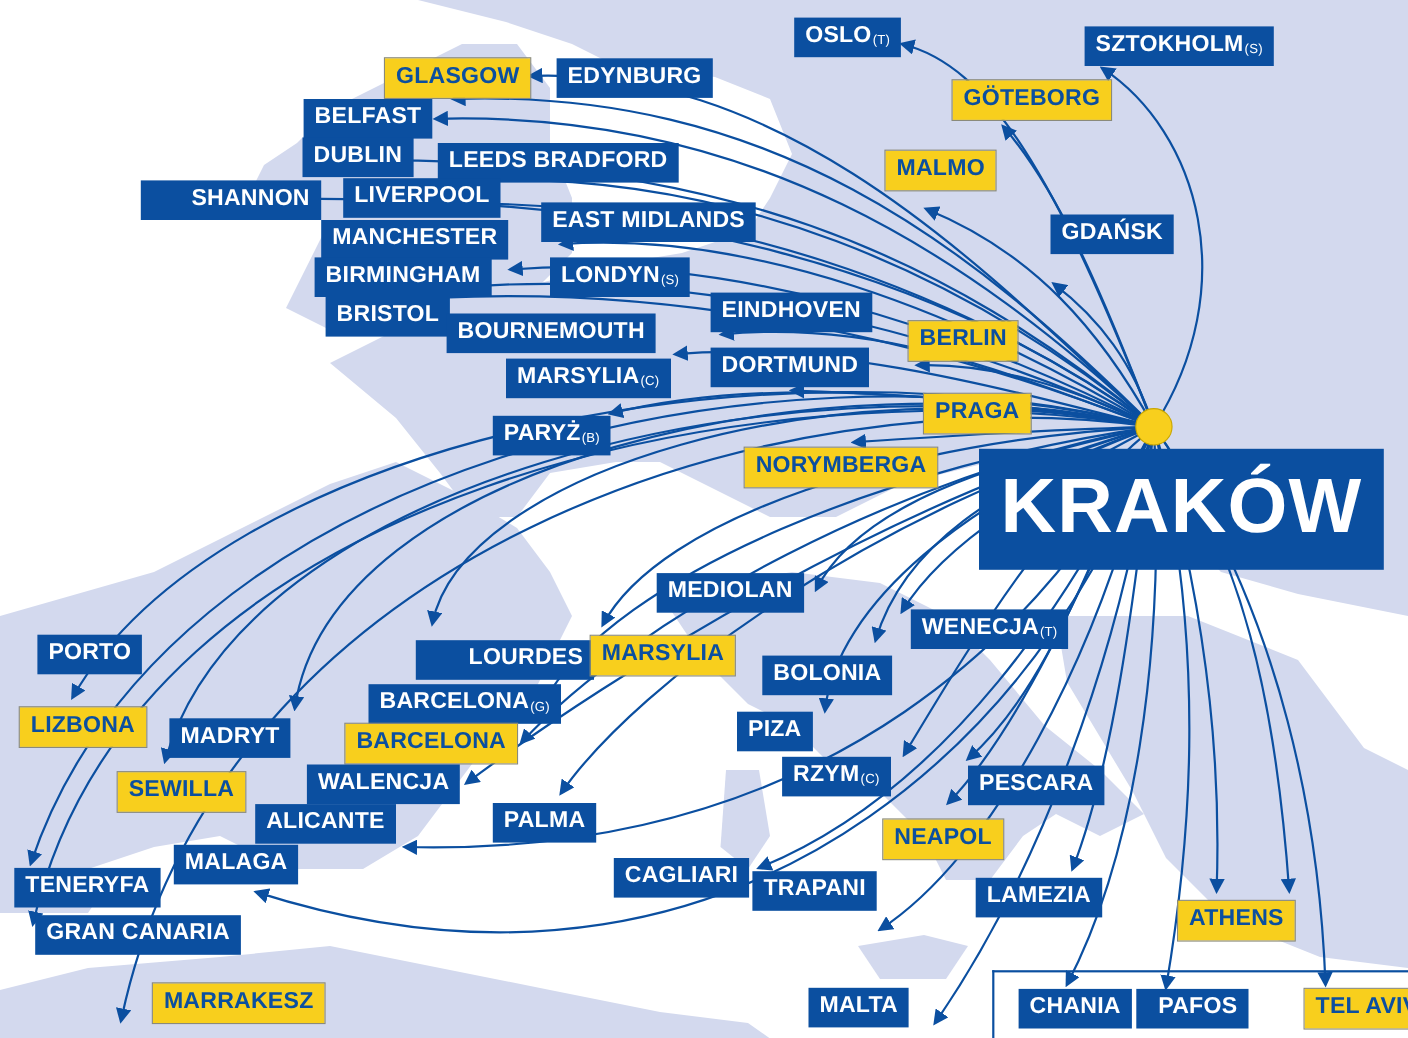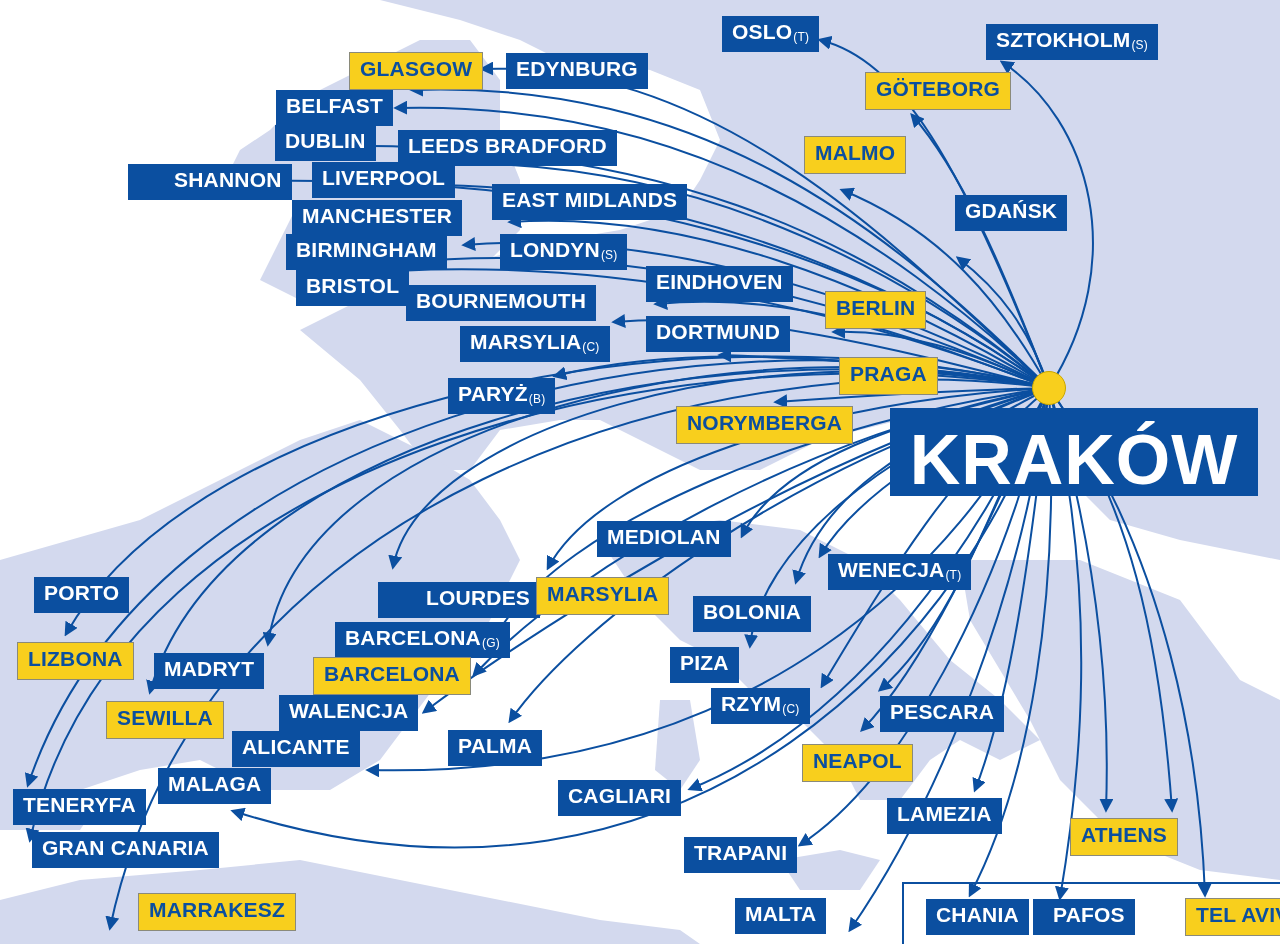--- a/index.html
+++ b/index.html
@@ -2,21 +2,21 @@
 <html><head>
 <meta charset="utf-8">
 <style>
   html, body { margin: 0; padding: 0; }
   body { width: 1280px; height: 944px; overflow: hidden; background: #ffffff; position: relative; font-family: "Liberation Sans", sans-serif; }
   #map { position: absolute; left: 0; top: 0; width: 1280px; height: 944px; }
   .lbl { position: absolute; font-family: "Liberation Sans", sans-serif; font-weight: 900; font-size: 21px; line-height: 32px; height: 36px; padding: 0 10px; white-space: nowrap; letter-spacing: 0.2px; box-sizing: border-box; }
   .lbl.blue { background: #0b4fa0; color: #ffffff; }
   .lbl.yellow { background: #f8cf1d; color: #0b4fa0; outline: 1px solid #8a8a7a; }
   .lbl .sub { font-size: 12px; font-weight: 400; vertical-align: -2px; margin-left: 1px; }
-  .hub { position: absolute; left: 890px; top: 408px; width: 368px; height: 88px; background: #0b4fa0; color: #fff; font-family: "Liberation Sans", sans-serif; font-weight: 900; font-size: 70px; line-height: 104px; text-align: center; letter-spacing: 1px; }
+  .hub { position: absolute; left: 890px; top: 408px; width: 368px; height: 110px; background: #0b4fa0; color: #fff; font-family: "Liberation Sans", sans-serif; font-weight: 900; font-size: 70px; line-height: 104px; text-align: center; letter-spacing: 1px; }
   .hub-dot { position: absolute; left: 1032px; top: 371px; width: 34px; height: 34px; border-radius: 50%; background: #f8cf1d; border: 1px solid #c9a600; box-sizing: border-box; }
   .inset-frame { position: absolute; left: 902px; top: 882px; width: 378px; height: 62px; border-top: 2px solid #0b4fa0; border-left: 2px solid #0b4fa0; box-sizing: border-box; }
 </style>
 </head>
 <body>
 
 <svg id="map" viewBox="0 0 1280 944" xmlns="http://www.w3.org/2000/svg">
   <defs>
     <marker id="arr" viewBox="0 0 10 10" refX="8" refY="5" markerWidth="7" markerHeight="7" orient="auto-start-reverse">
       <path d="M0,0 L10,5 L0,10 z" fill="#0b4fa0"></path>
@@ -146,19 +146,19 @@
     <div class="lbl blue" style="left: 279px; top: 695px;"><span>WALENCJA</span></div>
     <div class="lbl blue" style="left: 232px; top: 731px;"><span>ALICANTE</span></div>
     <div class="lbl blue" style="left: 448px; top: 730px;"><span>PALMA</span></div>
     <div class="lbl yellow" style="left: 803px; top: 745px;"><span>NEAPOL</span></div>
     <div class="lbl blue" style="left: 158px; top: 768px;"><span>MALAGA</span></div>
     <div class="lbl blue" style="left: 558px; top: 780px;"><span>CAGLIARI</span></div>
     <div class="lbl blue" style="left: 13px; top: 789px;"><span>TENERYFA</span></div>
     <div class="lbl blue" style="left: 887px; top: 798px;"><span>LAMEZIA</span></div>
     <div class="lbl blue" style="left: 32px; top: 832px;"><span>GRAN CANARIA</span></div>
     <div class="lbl yellow" style="left: 1071px; top: 819px;"><span>ATHENS</span></div>
-    <div class="lbl blue" style="left: 684px; top: 837px; text-align: center;"><span>TRAPANI</span></div>
+    <div class="lbl blue" style="left: 684px; top: 792px; text-align: center;"><span>TRAPANI</span></div>
     <div class="lbl yellow" style="left: 139px; top: 894px;"><span>MARRAKESZ</span></div>
     <div class="lbl blue" style="left: 735px; top: 898px;"><span>MALTA</span></div>
     <div class="lbl blue" style="left: 926px; top: 899px;"><span>CHANIA</span></div>
     <div class="lbl blue" style="left: 1033px; top: 899px; padding-left: 20px;"><span>PAFOS</span></div>
     <div class="lbl yellow" style="left: 1154px; top: 899px; margin-left: 32px;"><span>TEL AVIV</span></div>
   </div>
 
 </body></html>

